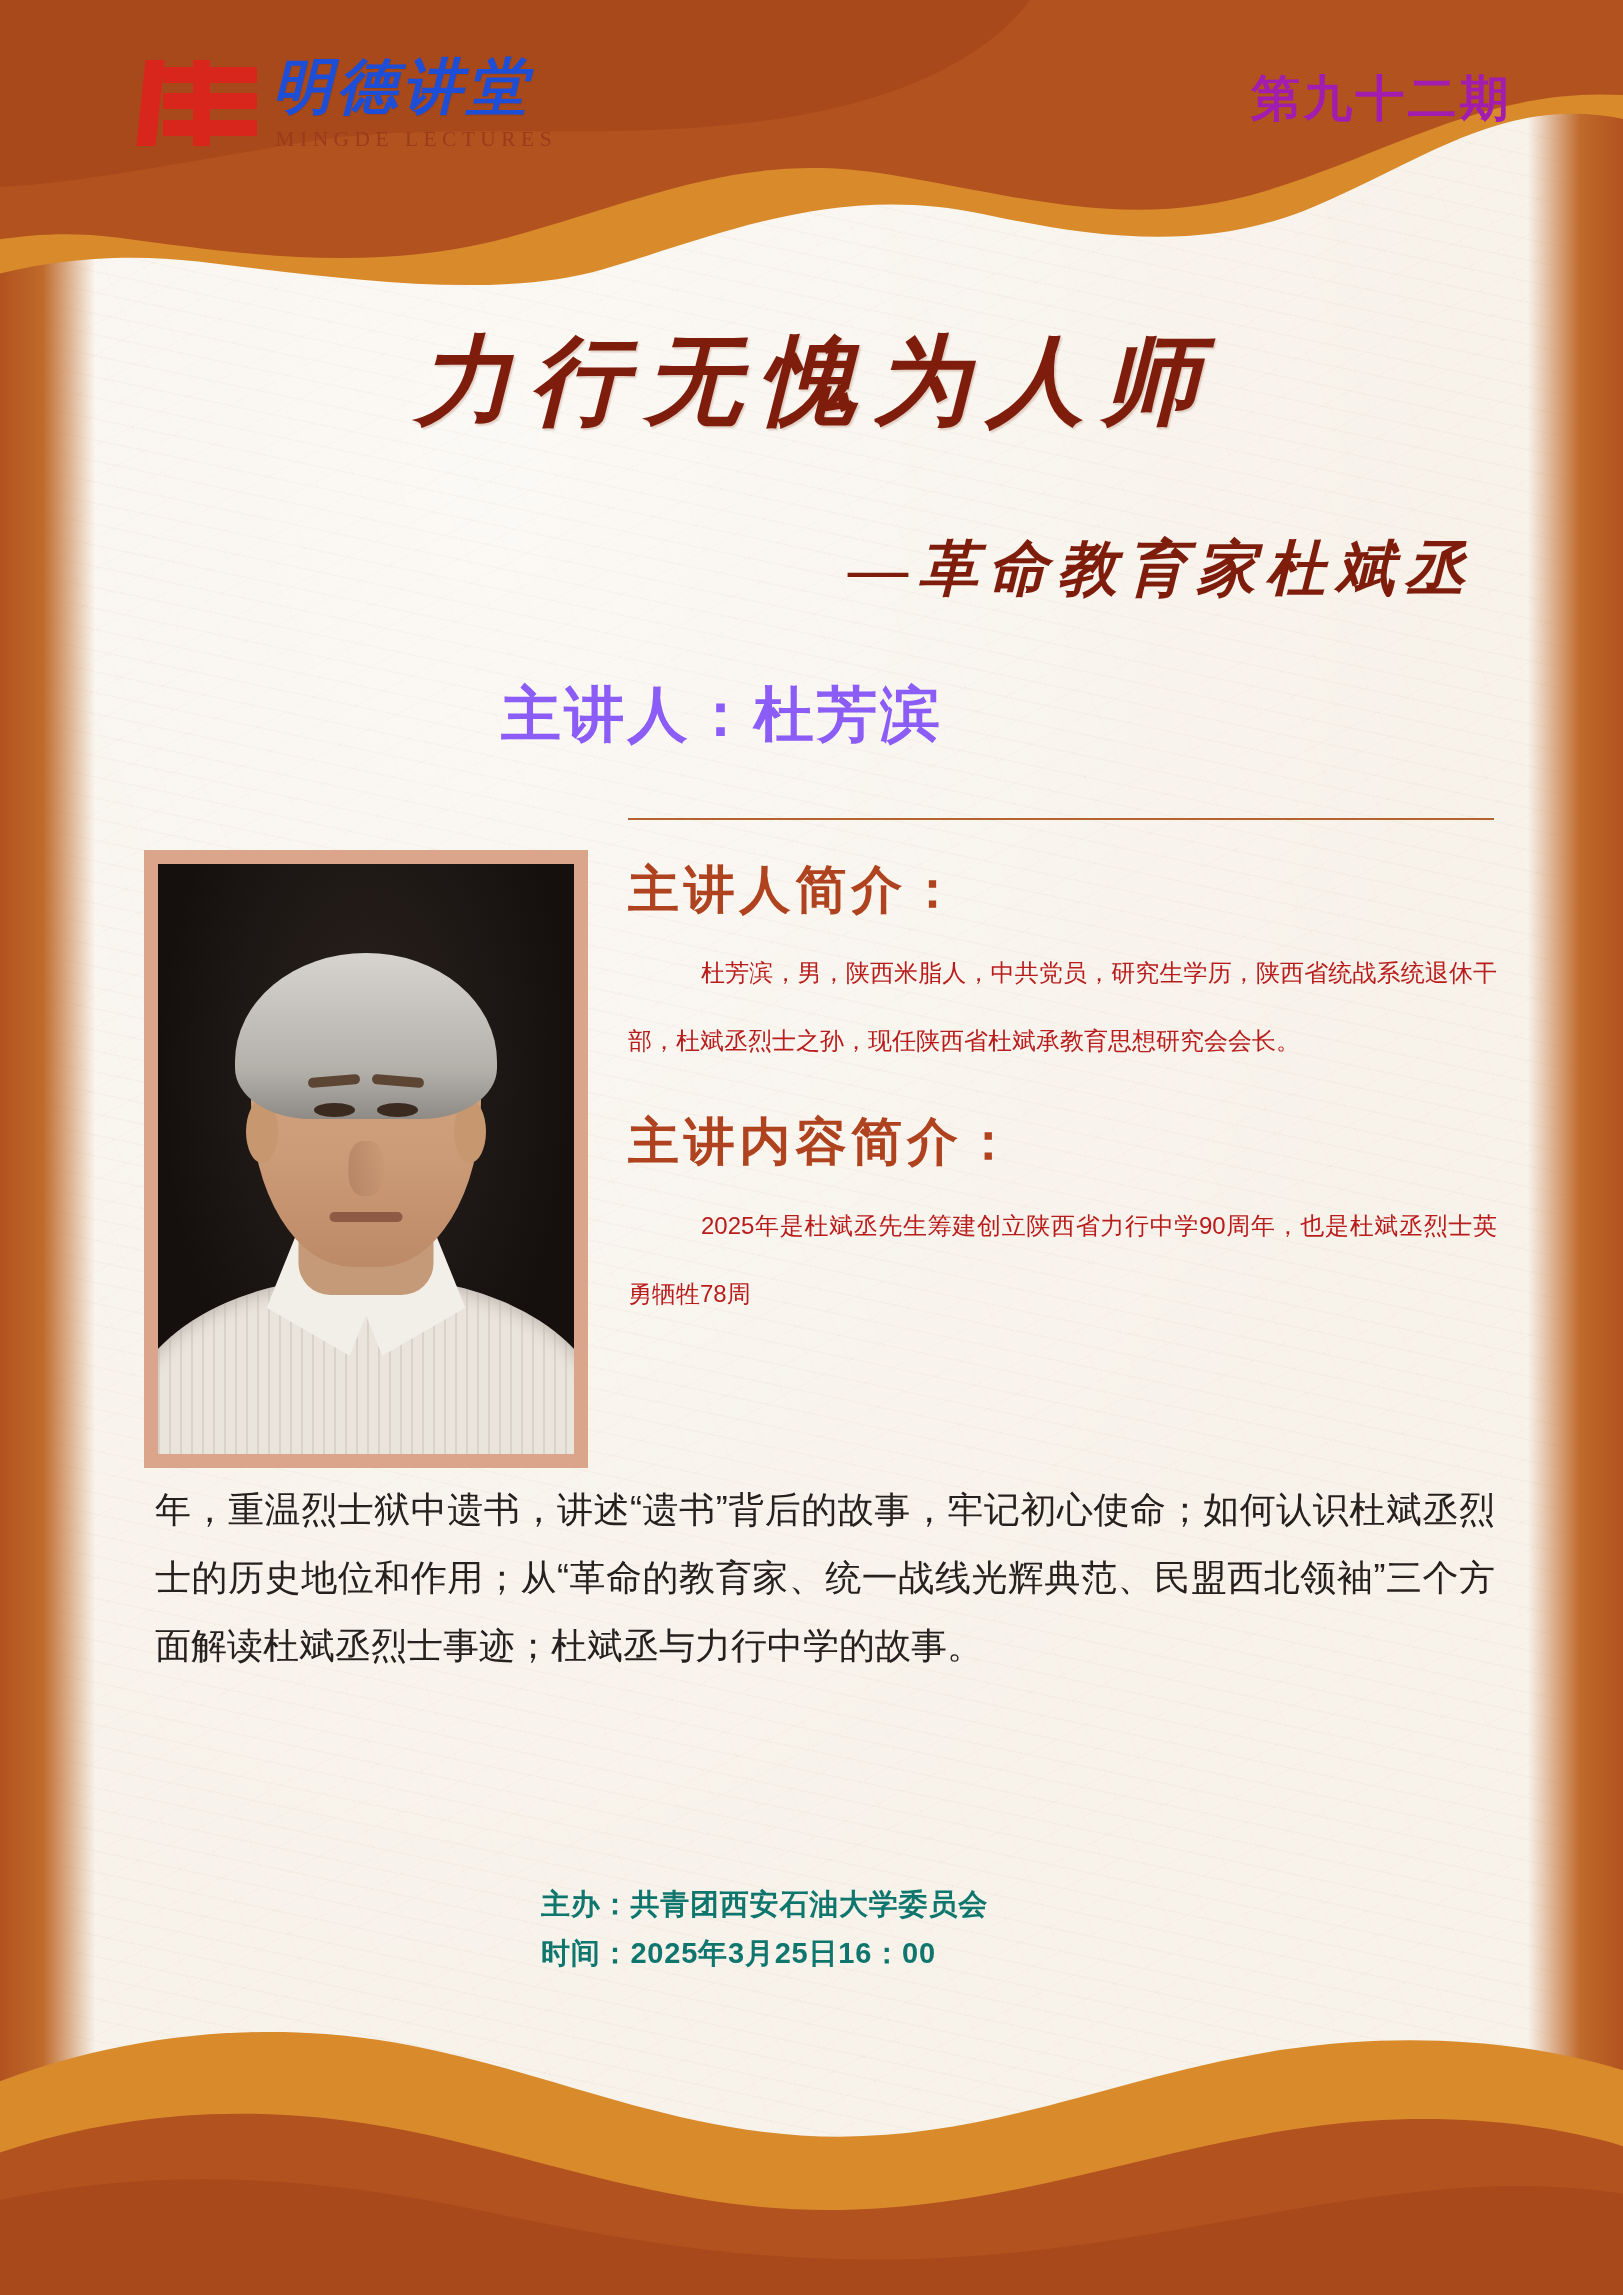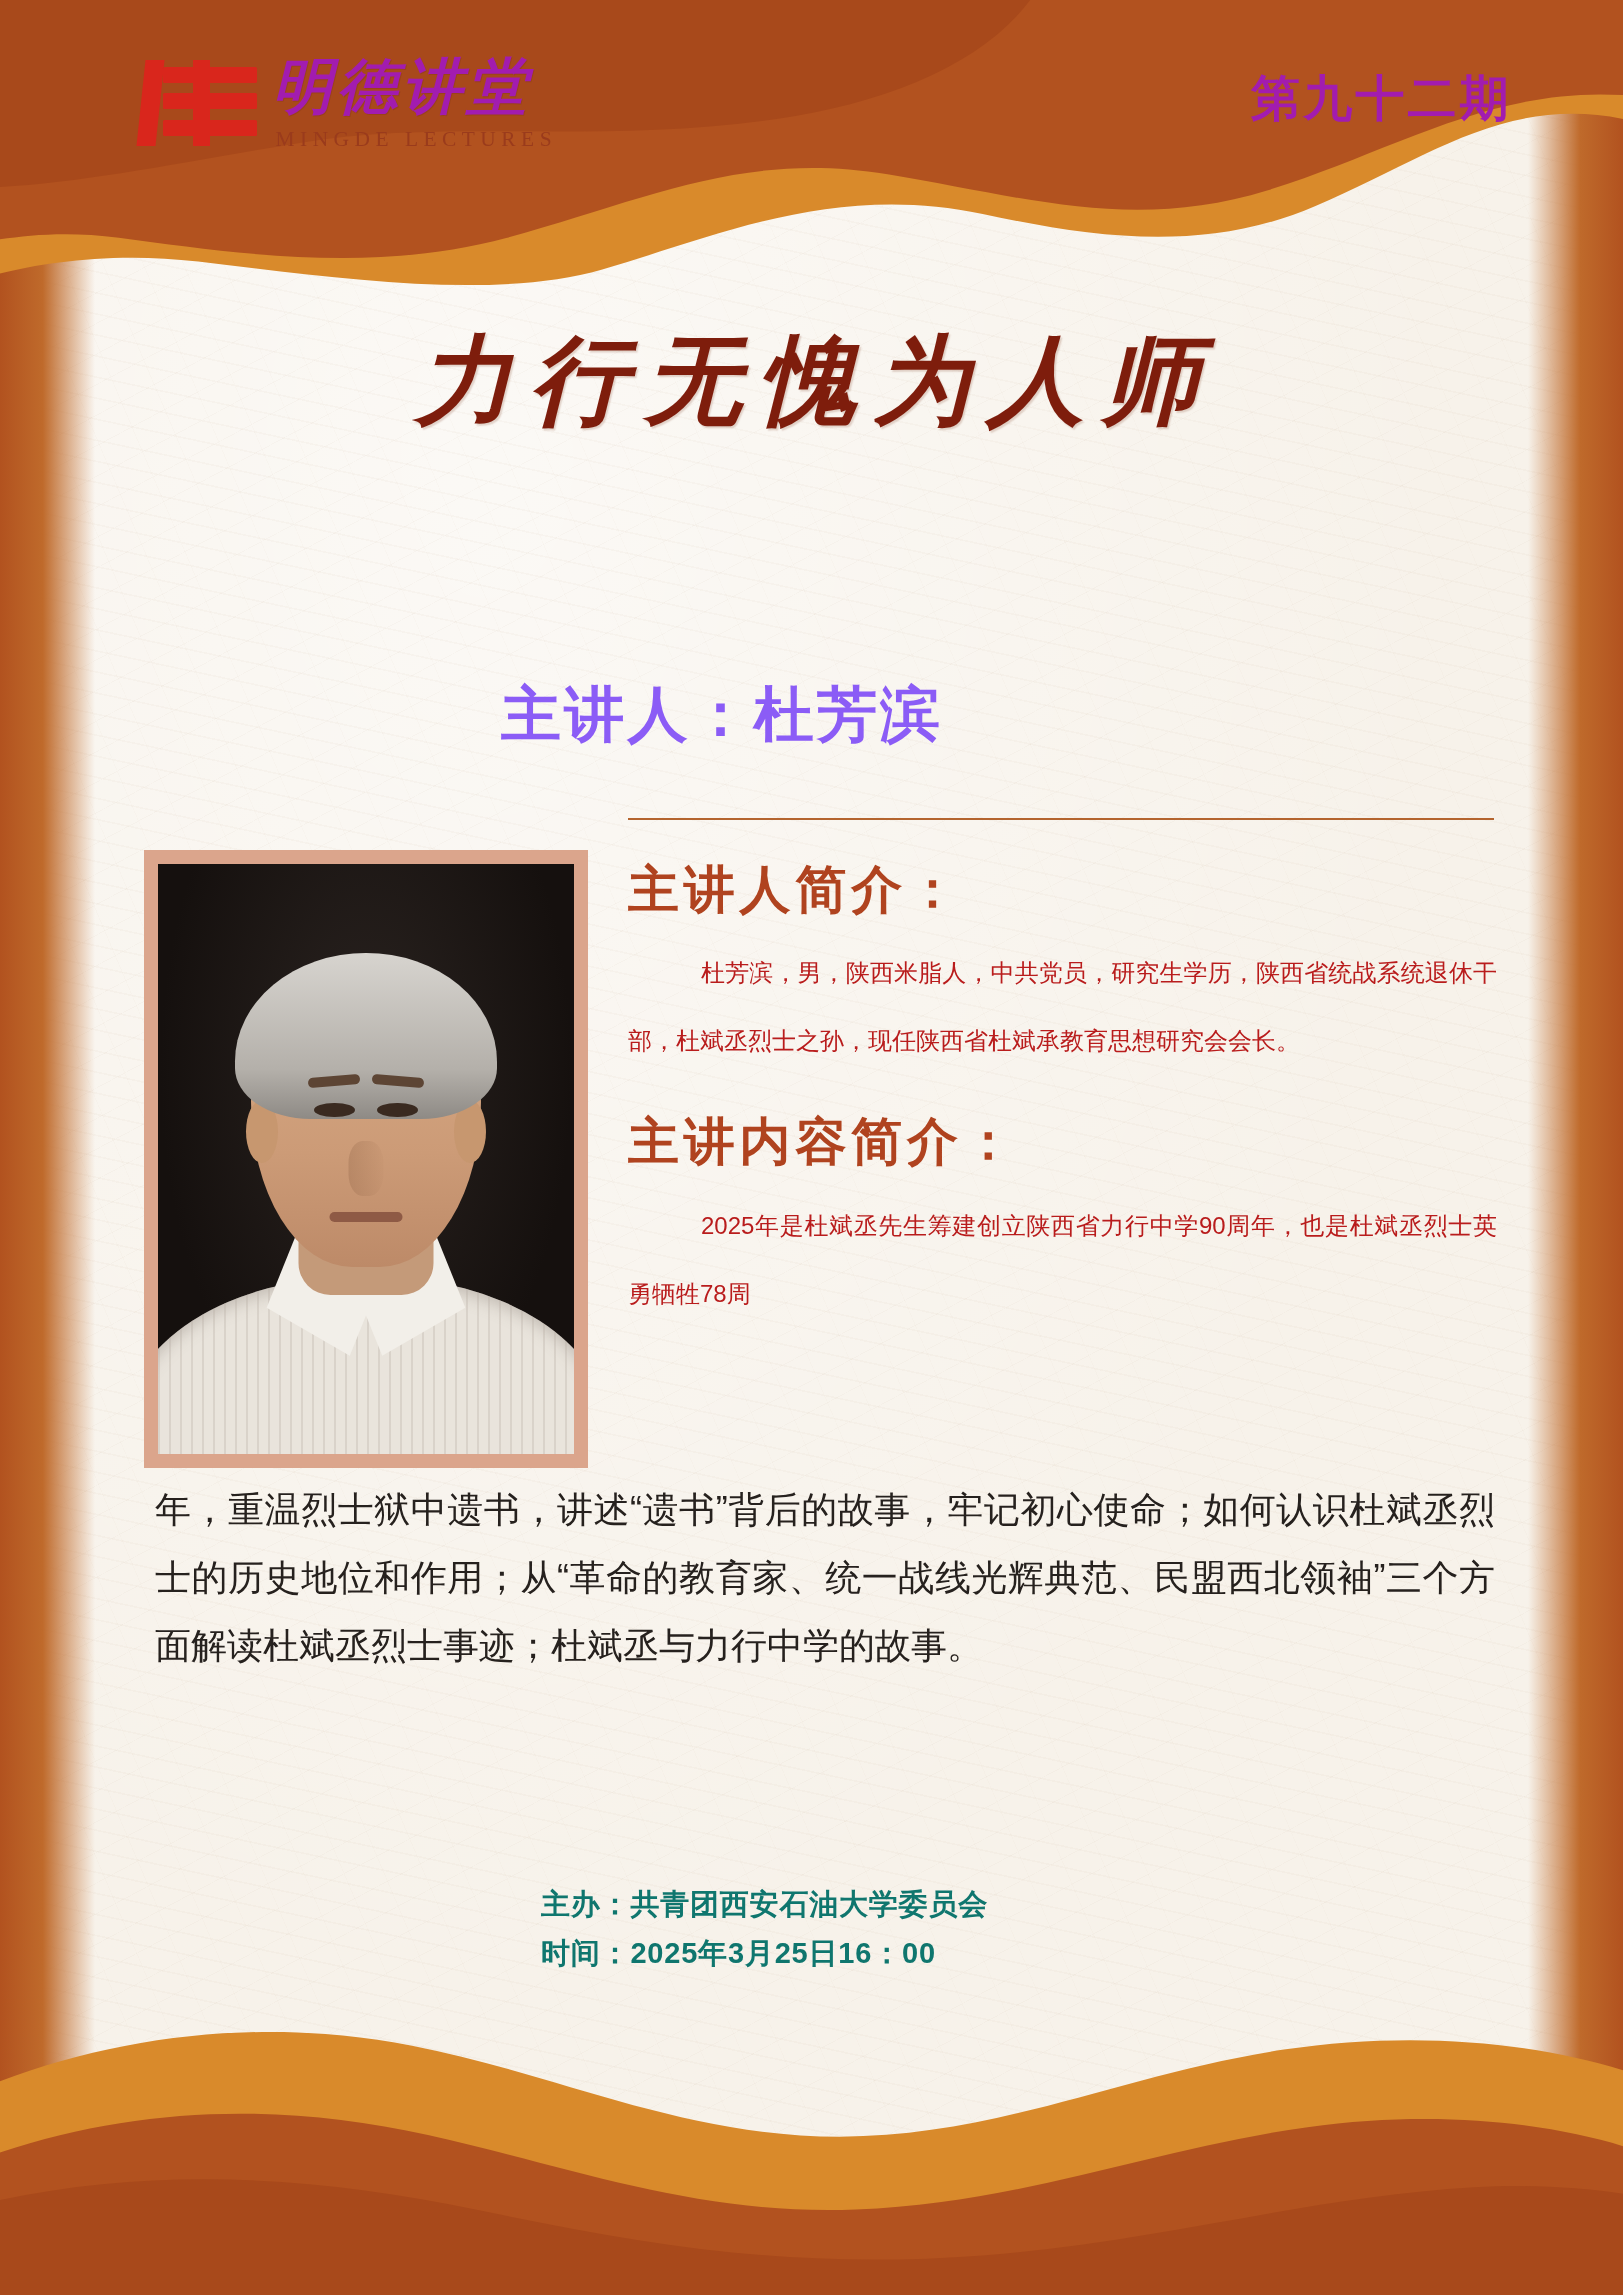--- a/index.html
+++ b/index.html
@@ -117,21 +117,21 @@
   .brand-text {
     display: flex;
     flex-direction: column;
     justify-content: flex-start;
   }
   .brand-cn {
     font-family: "Liberation Serif", "DejaVu Serif", serif;
     font-size: 60px;
     font-weight: bold;
     font-style: italic;
-    color: #a21caf;
+    color: #1d4ed8;
     letter-spacing: 4.8px;
     line-height: 1;
     text-shadow: 0.8px 0.8px 0 rgba(0,0,0,0.08);
   }
   .brand-en {
     font-family: "Liberation Serif", "DejaVu Serif", serif;
     font-size: 21.4px;
     color: #9a3b1c;
     letter-spacing: 5.5px;
     margin-top: 9.5px;
@@ -426,20 +426,21 @@
       </div>
       <div class="brand-text">
         <div class="brand-cn">明德讲堂</div>
         <div class="brand-en">MINGDE LECTURES</div>
       </div>
     </div>
     <div class="issue">第九十二期</div>
   </div>
 
   <div class="title-main">力行无愧为人师</div>
+  <div class="title-sub">—革命教育家杜斌丞</div>
   <div class="speaker-line">主讲人：杜芳滨</div>
   <div class="divider"></div>
 
   <div class="portrait-frame">
     <div class="portrait">
       <div class="p-bg"></div>
       <div class="p-shoulders"></div>
       <div class="p-shirt-lines"></div>
       <div class="p-collar-l"></div>
       <div class="p-collar-r"></div>

